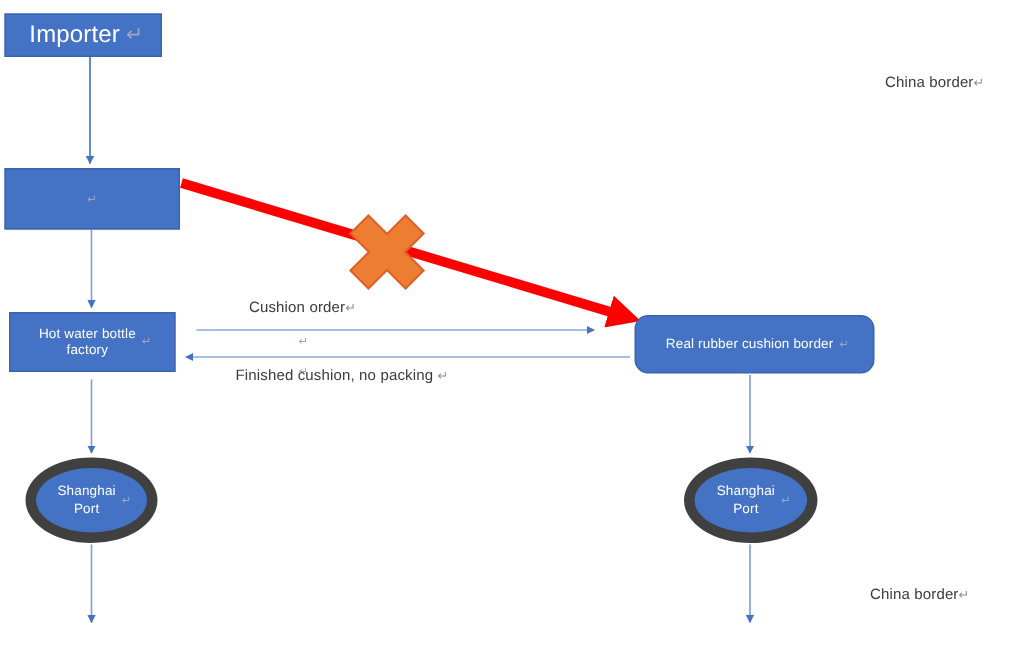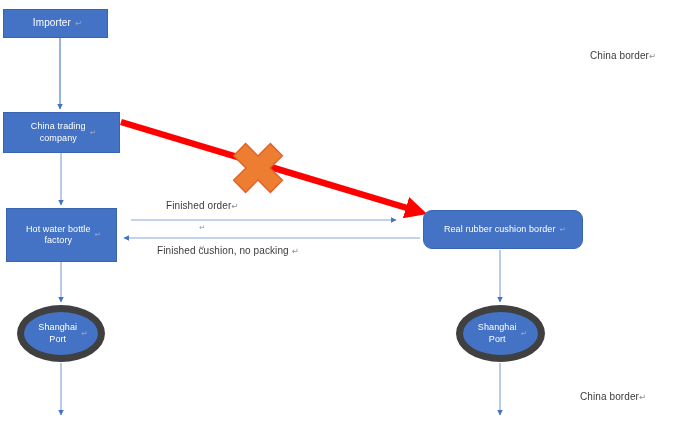--- a/index.html
+++ b/index.html
@@ -124,32 +124,30 @@
 
     <line x1="121" y1="122" x2="417" y2="211" stroke="#FF0000" stroke-width="6.5" stroke-linecap="butt" marker-end="url(#arrowRed)"></line>
 
     <g transform="translate(258,168) rotate(45)">
       <path d="M -8.5 -26 L 8.5 -26 L 8.5 -8.5 L 26 -8.5 L 26 8.5
                L 8.5 8.5 L 8.5 26 L -8.5 26 L -8.5 8.5 L -26 8.5
                L -26 -8.5 L -8.5 -8.5 Z" fill="#ED7D31" stroke="#E0602A" stroke-width="1.4" stroke-linejoin="miter"></path>
     </g>
   </svg>
 
-  <div class="node rect" style="left:3px; top:9px; width:105px; height:29px; font-size:10px;">
+  <div class="node rect" style="left:3px; top:9px; width:105px; height:29px; font-size:16px;">
     <span class="node-label">Importer</span>
       <span class="ret">↵</span>
   </div>
 
   <div class="node rect" style="left:3px; top:112px; width:117px; height:41px; font-size:9px;">
-    <span class="node-label">China trading
-company</span>
       <span class="ret">↵</span>
   </div>
 
-  <div class="node rect" style="left:6px; top:208px; width:111px; height:54px; font-size:9px;">
+  <div class="node rect" style="left:6px; top:208px; width:111px; height:40px; font-size:9px;">
     <span class="node-label">Hot water bottle
 factory</span>
       <span class="ret">↵</span>
   </div>
 
   <div class="node rounded" style="left:423px; top:210px; width:160px; height:39px; font-size:9px;">
     <span class="node-label">Real rubber cushion border</span>
       <span class="ret">↵</span>
   </div>
 
@@ -167,21 +165,21 @@
 
   <div class="caption" style="left:590px; top:50px;">
     <span>China border</span><span class="ret">↵</span>
   </div>
 
   <div class="caption" style="left:580px; top:391px;">
     <span>China border</span><span class="ret">↵</span>
   </div>
 
   <div class="caption" style="left:166px; top:200px;">
-    <span>Finished order</span><span class="ret">↵</span>
+    <span>Cushion order</span><span class="ret">↵</span>
   </div>
 
   <div class="caption" style="left:157px; top:245px;">
     <span>Finished cushion, no packing </span><span class="ret">↵</span>
   </div>
 
   <div class="pilcrow" style="left:199px; top:222px;">
     <span class="ret">↵</span>
   </div>
 

